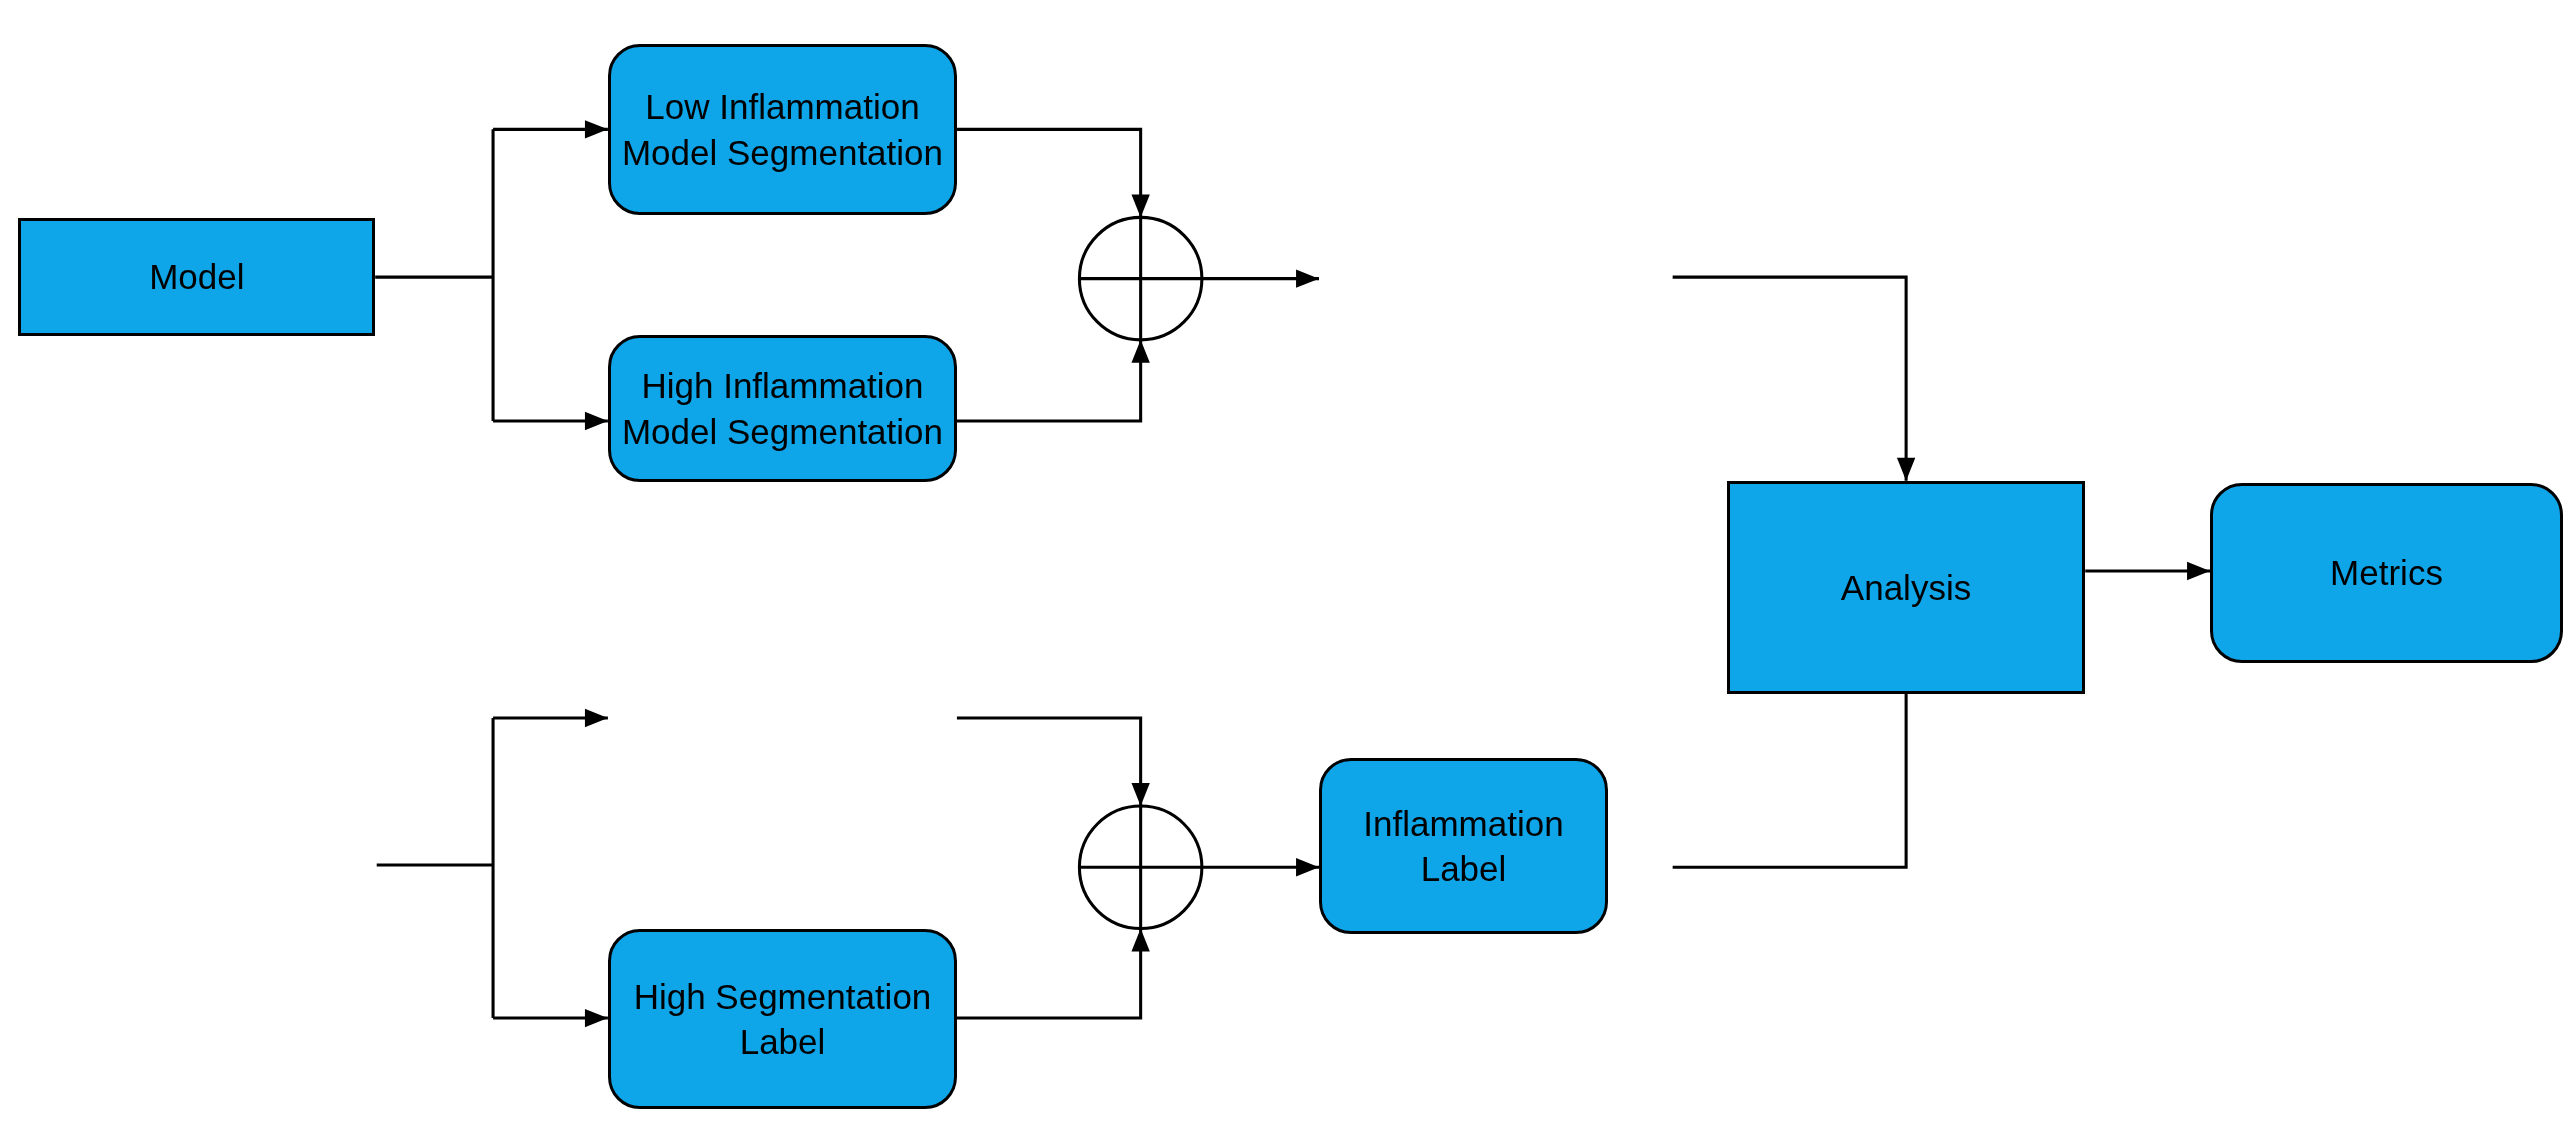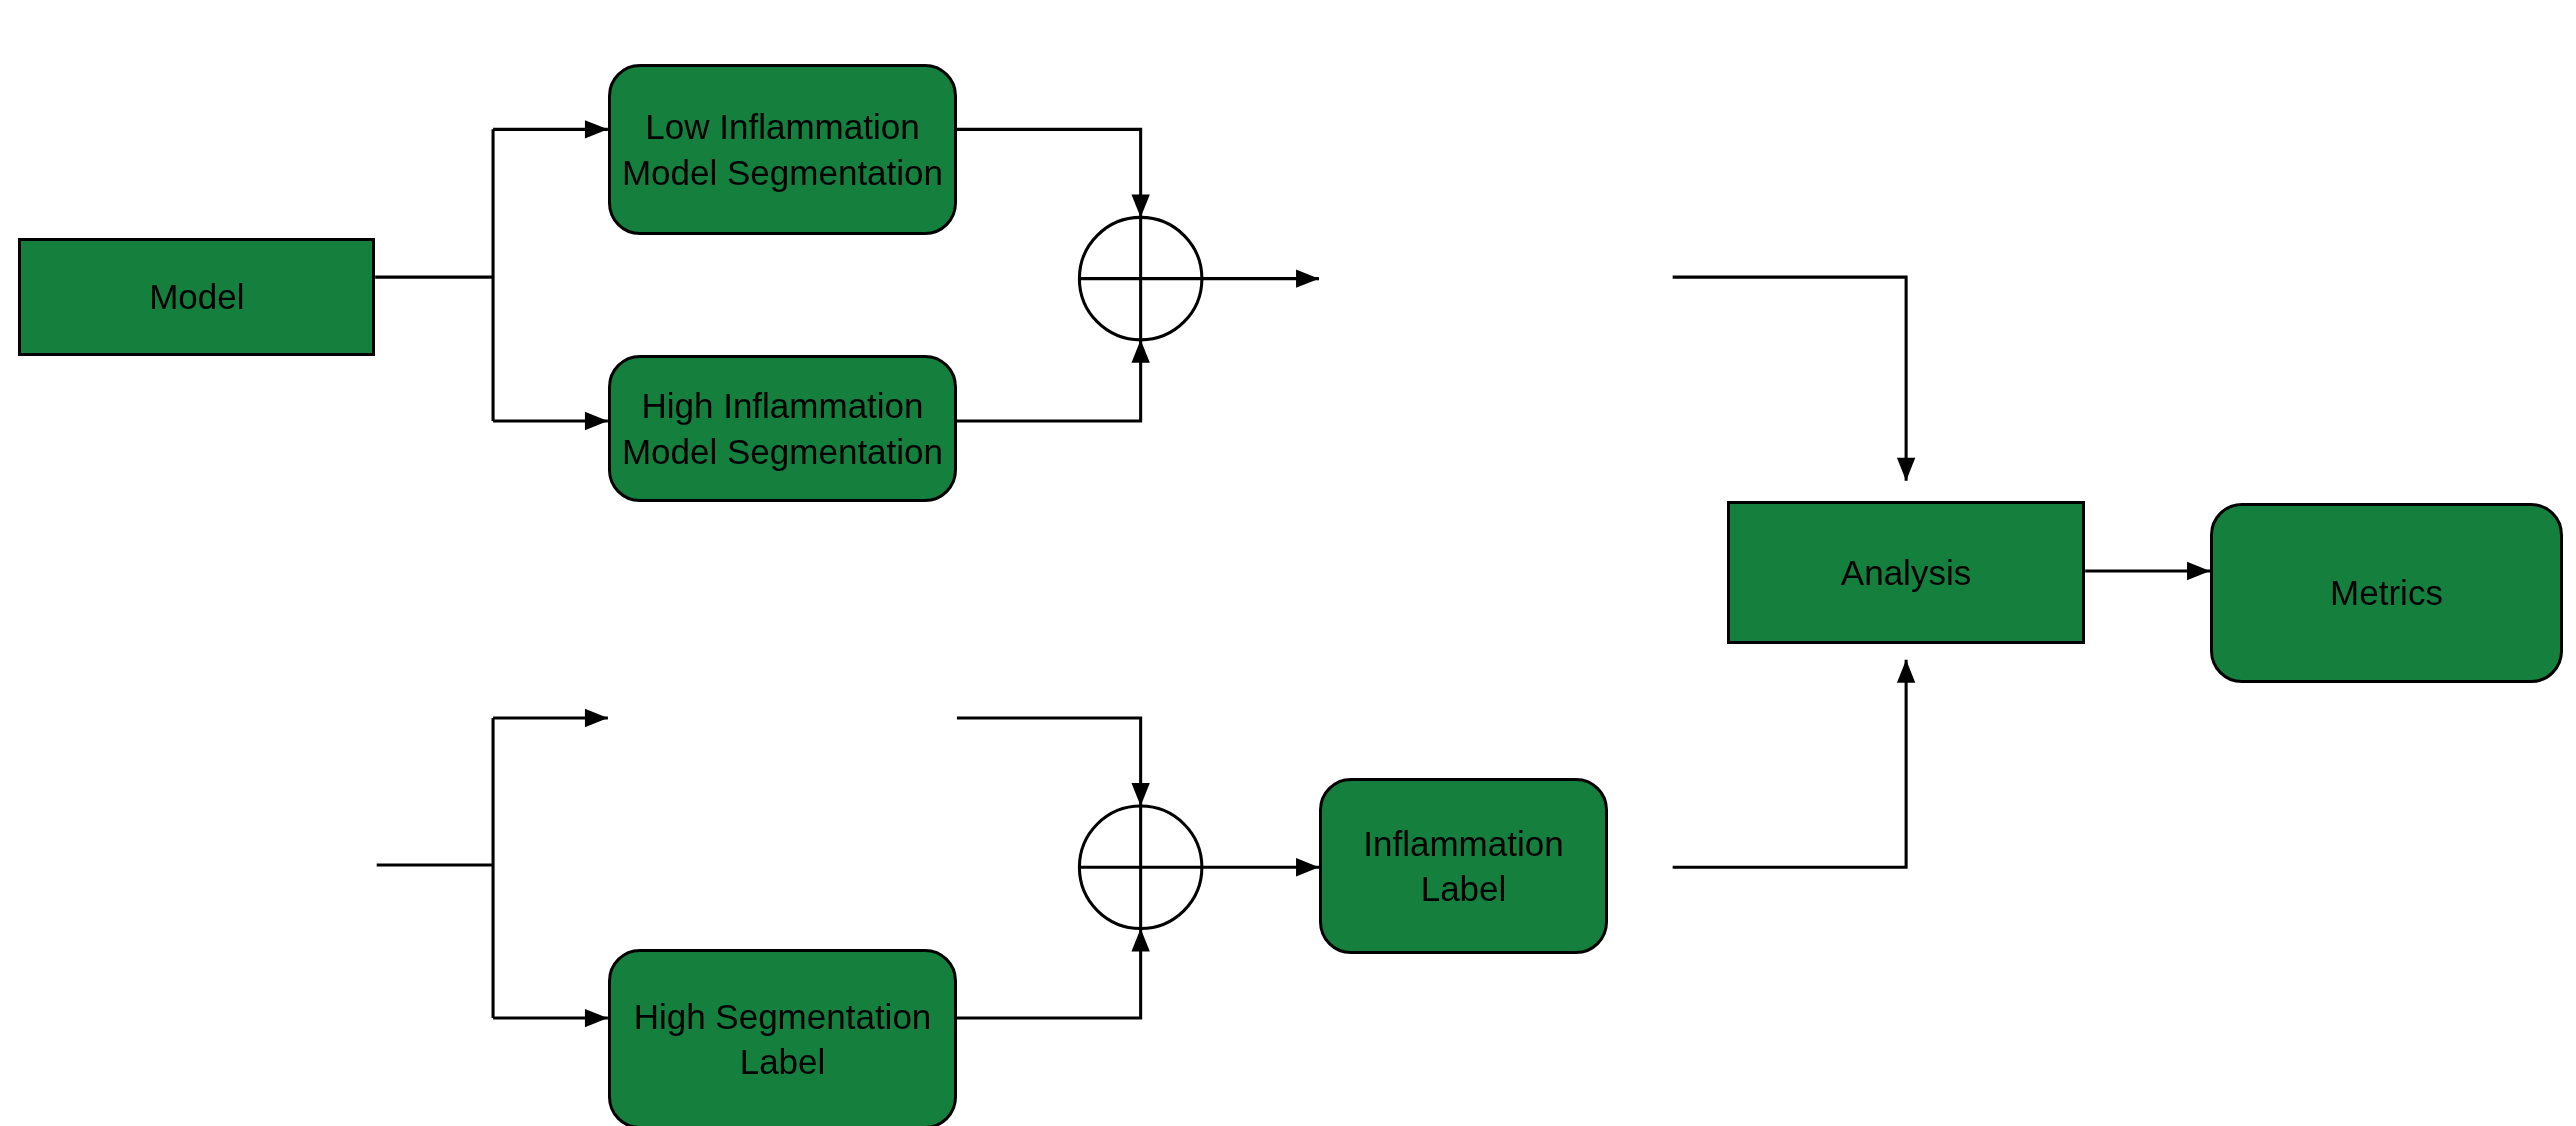--- a/index.html
+++ b/index.html
@@ -22,30 +22,29 @@
   .edges {
     position: absolute;
     left: 0;
     top: 0;
     width: 2576px;
     height: 1126px;
   }
   .node {
     position: absolute;
     box-sizing: border-box;
-    background: #15803d;
+    background: #0ea5e9;
     border: 3.1px solid #000000;
     display: flex;
     align-items: center;
     justify-content: center;
     text-align: center;
     font-size: 35px;
     line-height: 1.3;
     color: #000000;
-    margin-top: 20px;
   }
   .node.rounded {
     border-radius: 32px;
   }
   .node .label {
     display: block;
     width: 100%;
     padding: 0 1.5px;
   }
 </style>
@@ -104,21 +103,21 @@
 
 
   <div class="node rounded" style="left:608px; top:929px; width:349px; height:180px;">
     <span class="label">High Segmentation Label</span>
   </div>
 
   <div class="node rounded" style="left:1319px; top:758px; width:289px; height:176px;">
     <span class="label">Inflammation Label</span>
   </div>
 
-  <div class="node" style="left:1727px; top:481px; width:358px; height:143px;">
+  <div class="node" style="left:1727px; top:481px; width:358px; height:213px;">
     <span class="label">Analysis</span>
   </div>
 
   <div class="node rounded" style="left:2210px; top:483px; width:353px; height:180px;">
     <span class="label">Metrics</span>
   </div>
 
 </div>
 
 

